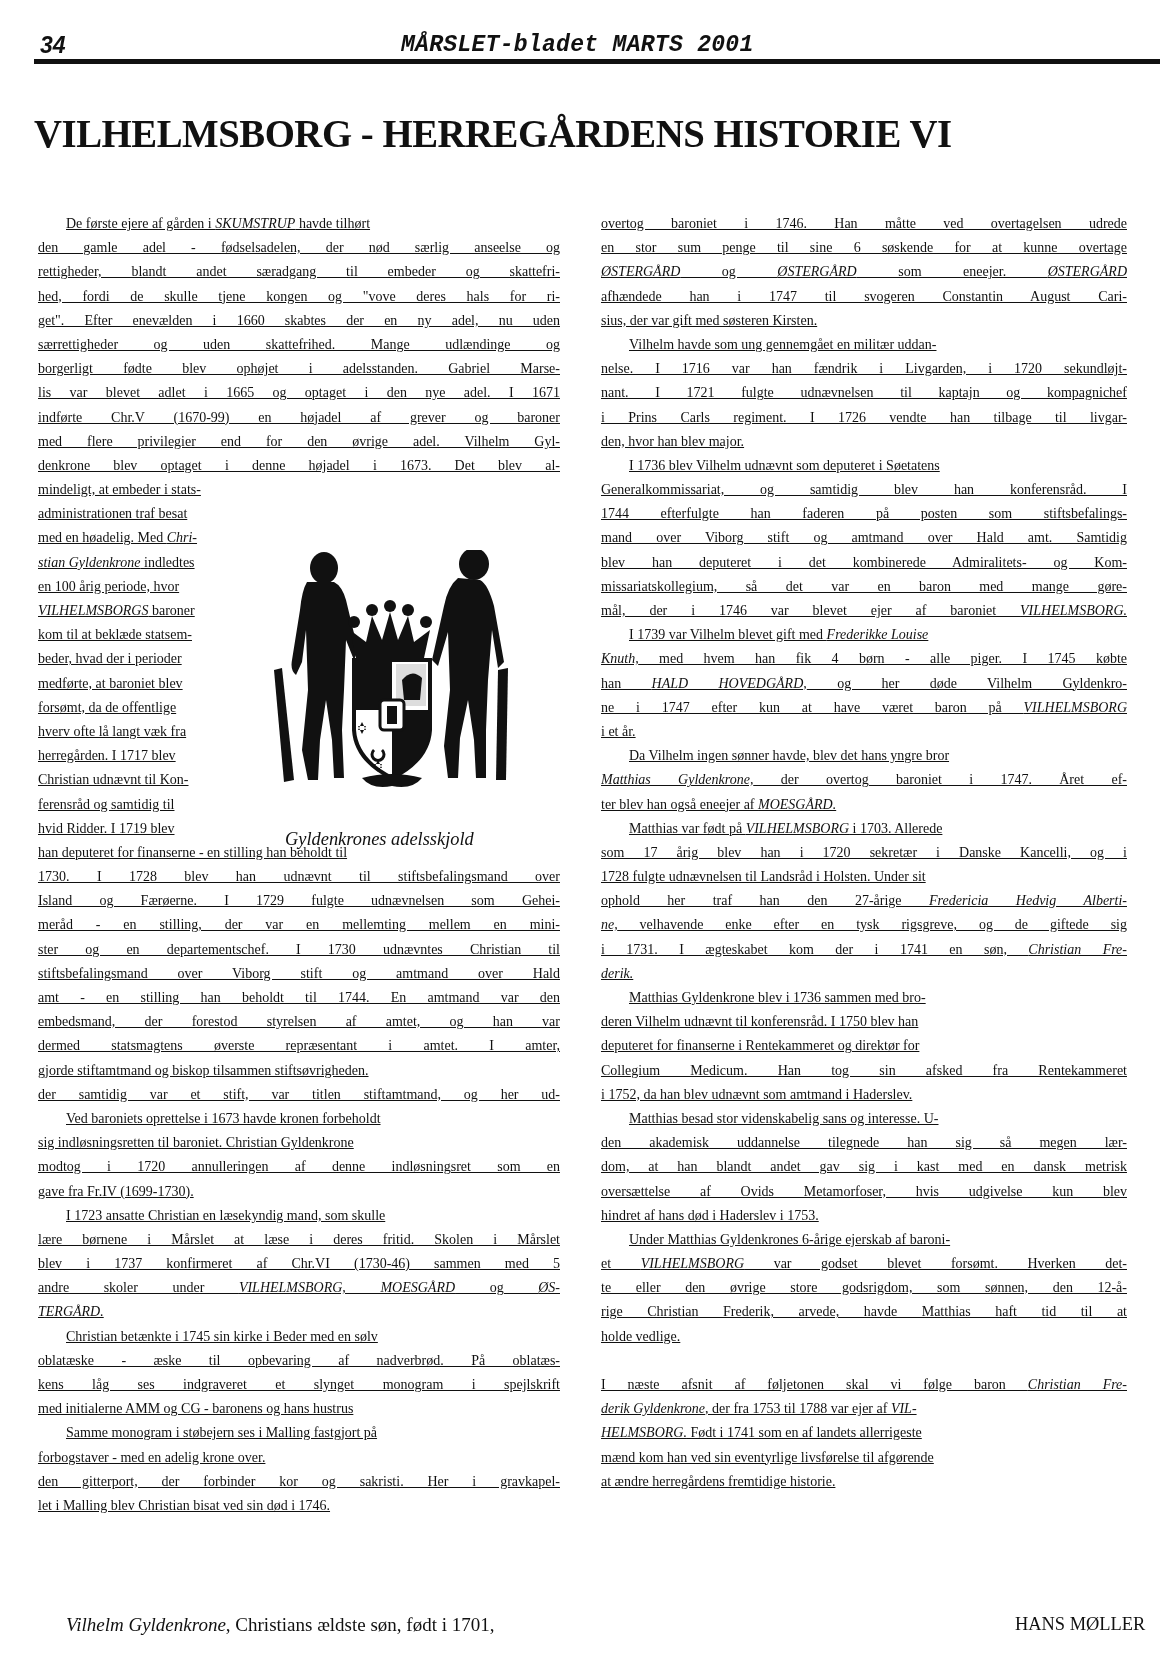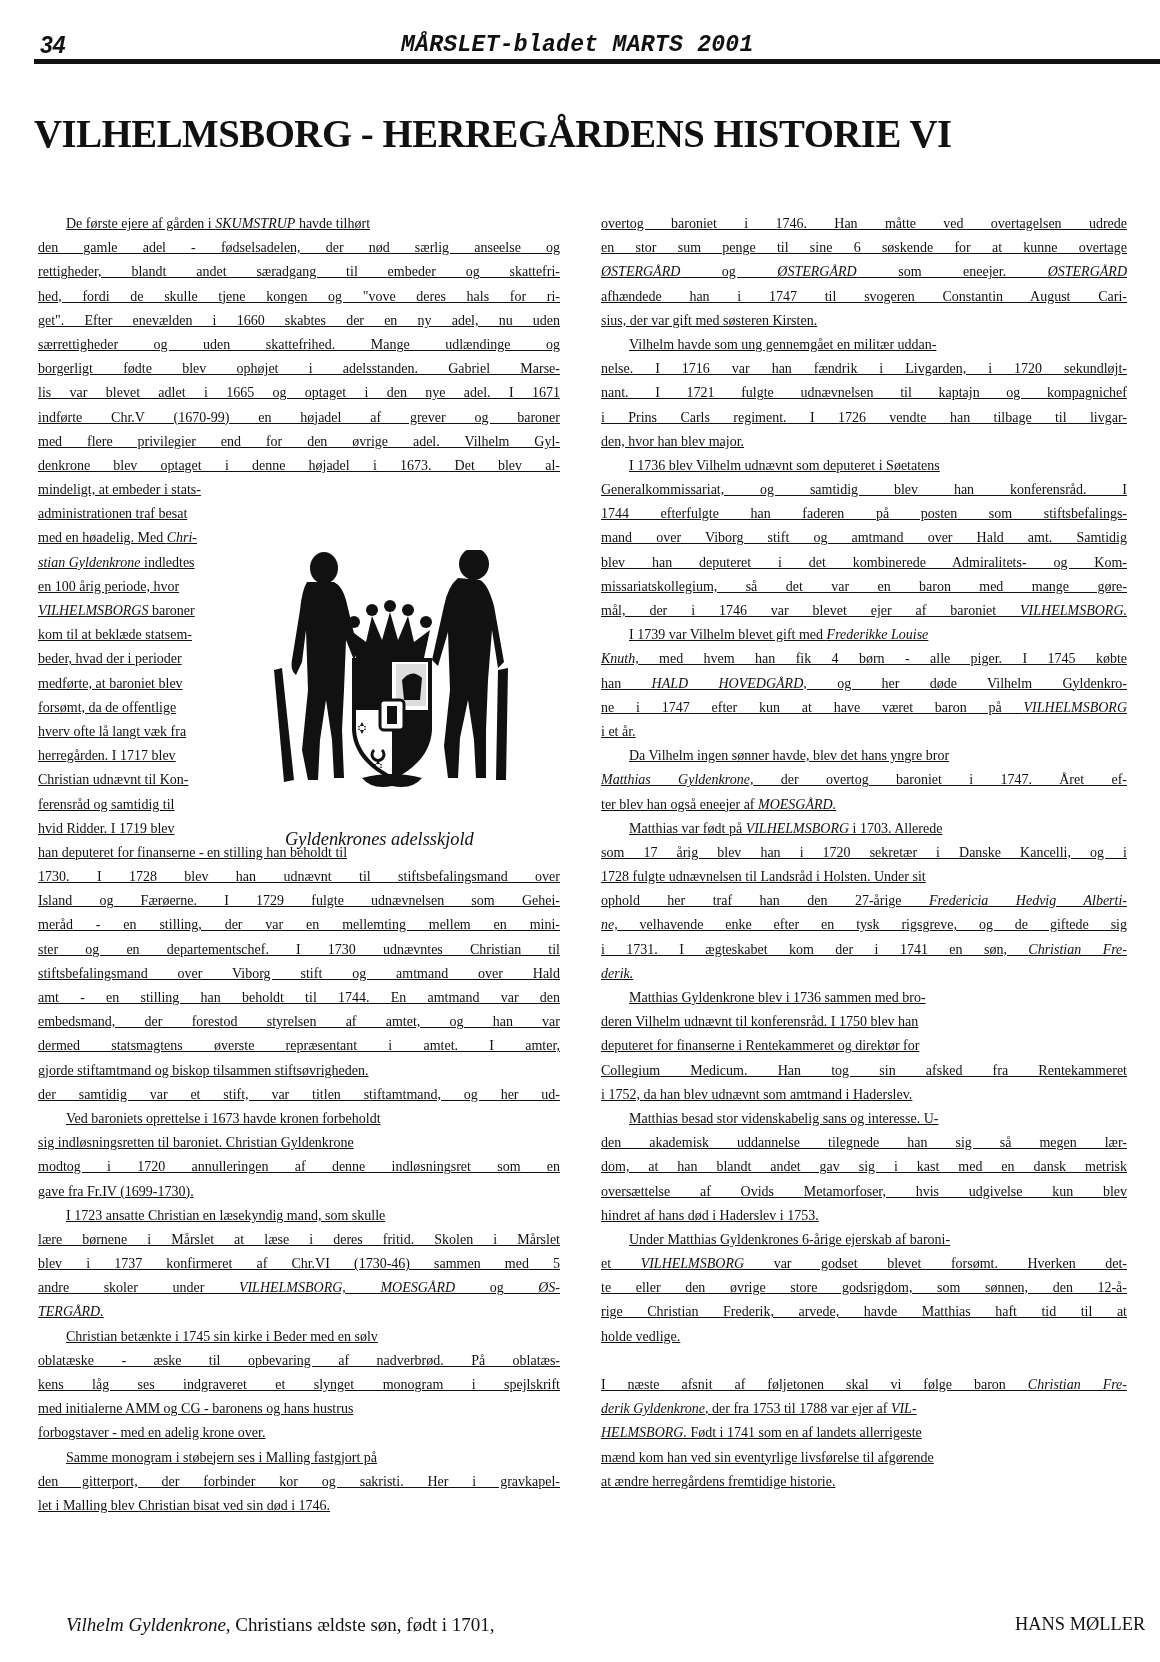--- a/index.html
+++ b/index.html
@@ -78,22 +78,22 @@
     <span class="line ">gave fra Fr.IV (1699-1730).</span>
     <span class="line indent">I 1723 ansatte Christian en læsekyndig mand, som skulle</span>
     <span class="line just">lære børnene i Mårslet at læse i deres fritid. Skolen i Mårslet</span>
     <span class="line just">blev i 1737 konfirmeret af Chr.VI (1730-46) sammen med 5</span>
     <span class="line just">andre skoler under <i>VILHELMSBORG, MOESGÅRD</i> og <i>ØS-</i></span>
     <span class="line "><i>TERGÅRD.</i></span>
     <span class="line indent">Christian betænkte i 1745 sin kirke i Beder med en sølv</span>
     <span class="line just">oblatæske - æske til opbevaring af nadverbrød. På oblatæs-</span>
     <span class="line just">kens låg ses indgraveret et slynget monogram i spejlskrift</span>
     <span class="line ">med initialerne AMM og CG - baronens og hans hustrus</span>
+    <span class="line indent">Samme monogram i støbejern ses i Malling fastgjort på</span>
     <span class="line ">forbogstaver - med en adelig krone over.</span>
-    <span class="line indent">Samme monogram i støbejern ses i Malling fastgjort på</span>
     <span class="line just">den gitterport, der forbinder kor og sakristi. Her i gravkapel-</span>
     <span class="line ">let i Malling blev Christian bisat ved sin død i 1746.</span>
   </div>
 
 <div class="crest">
   <svg width="250" height="240" viewBox="0 0 250 240">
 
     <g fill="#111">
       <ellipse cx="62" cy="18" rx="14" ry="16"></ellipse>
       <path d="M45 32 Q40 40 38 60 L30 110 Q28 120 34 125 L40 112 L44 80 L46 140 L40 200 L46 230 L56 230 L58 190 L64 150 L70 190 L72 228 L82 228 L80 180 L82 140 L84 90 L92 110 L96 100 L84 50 Q80 36 72 32 Z"></path>

